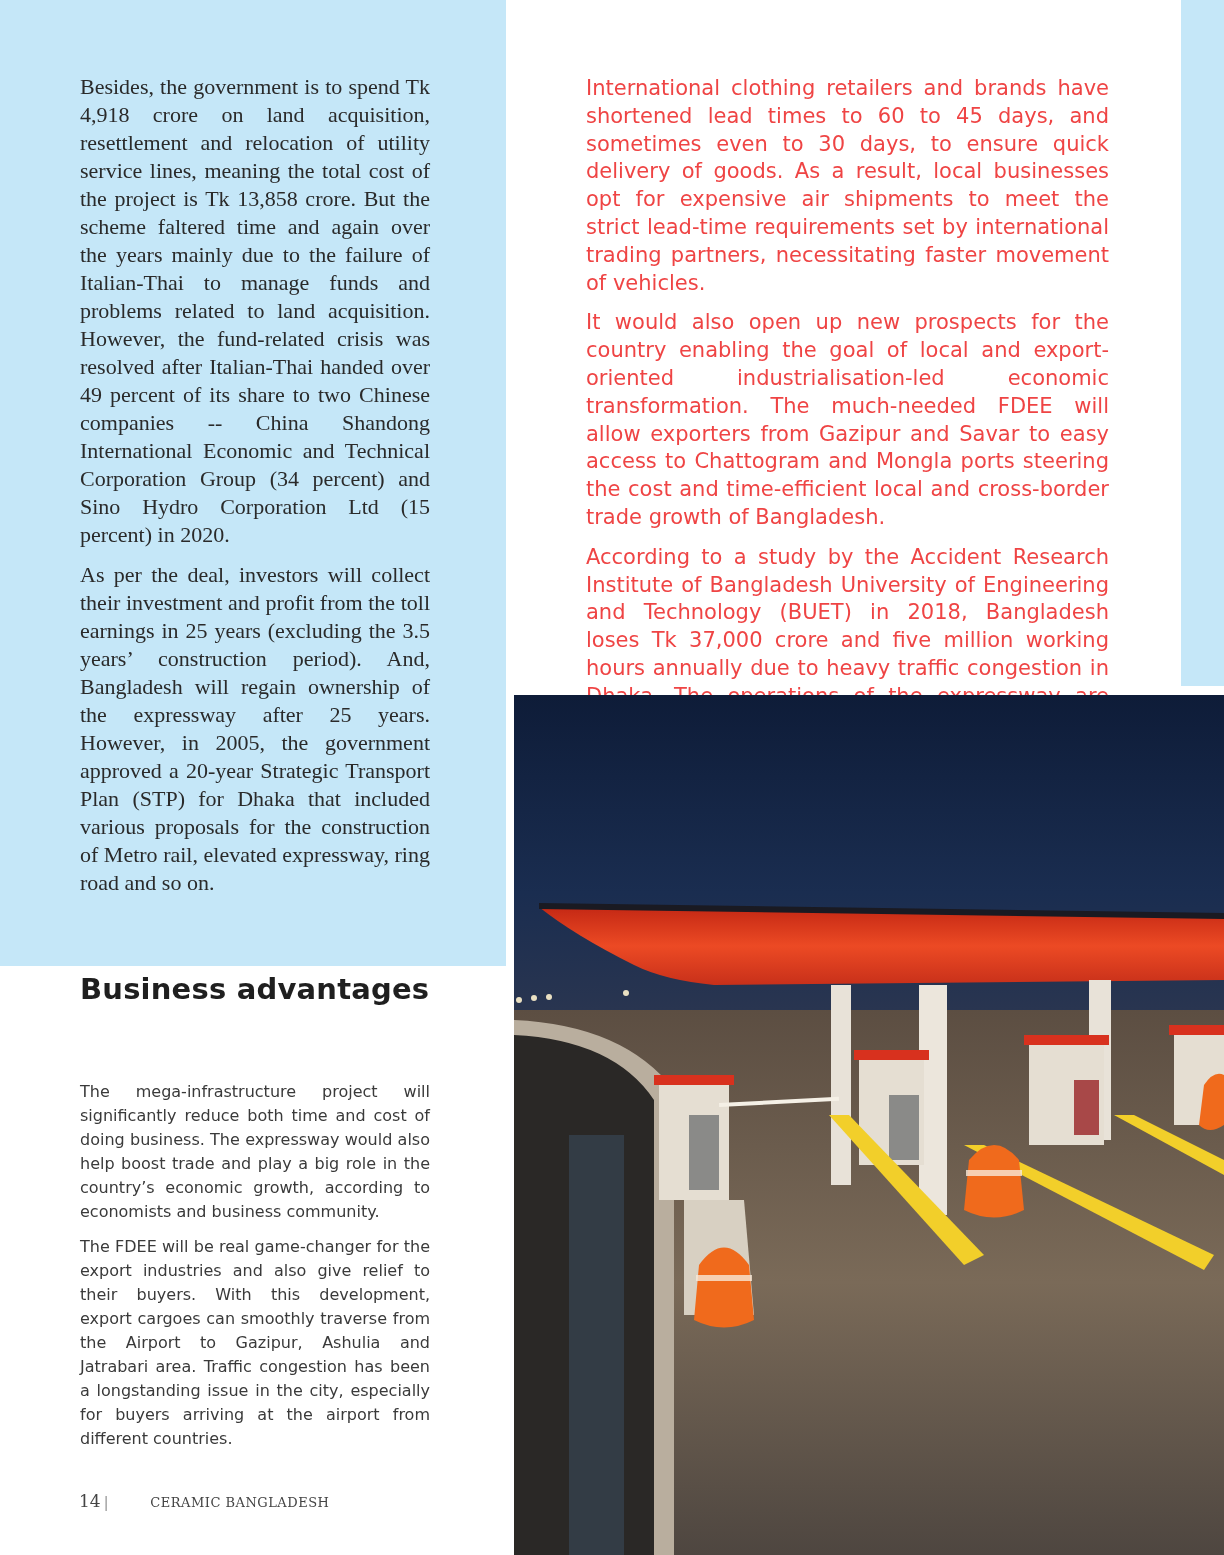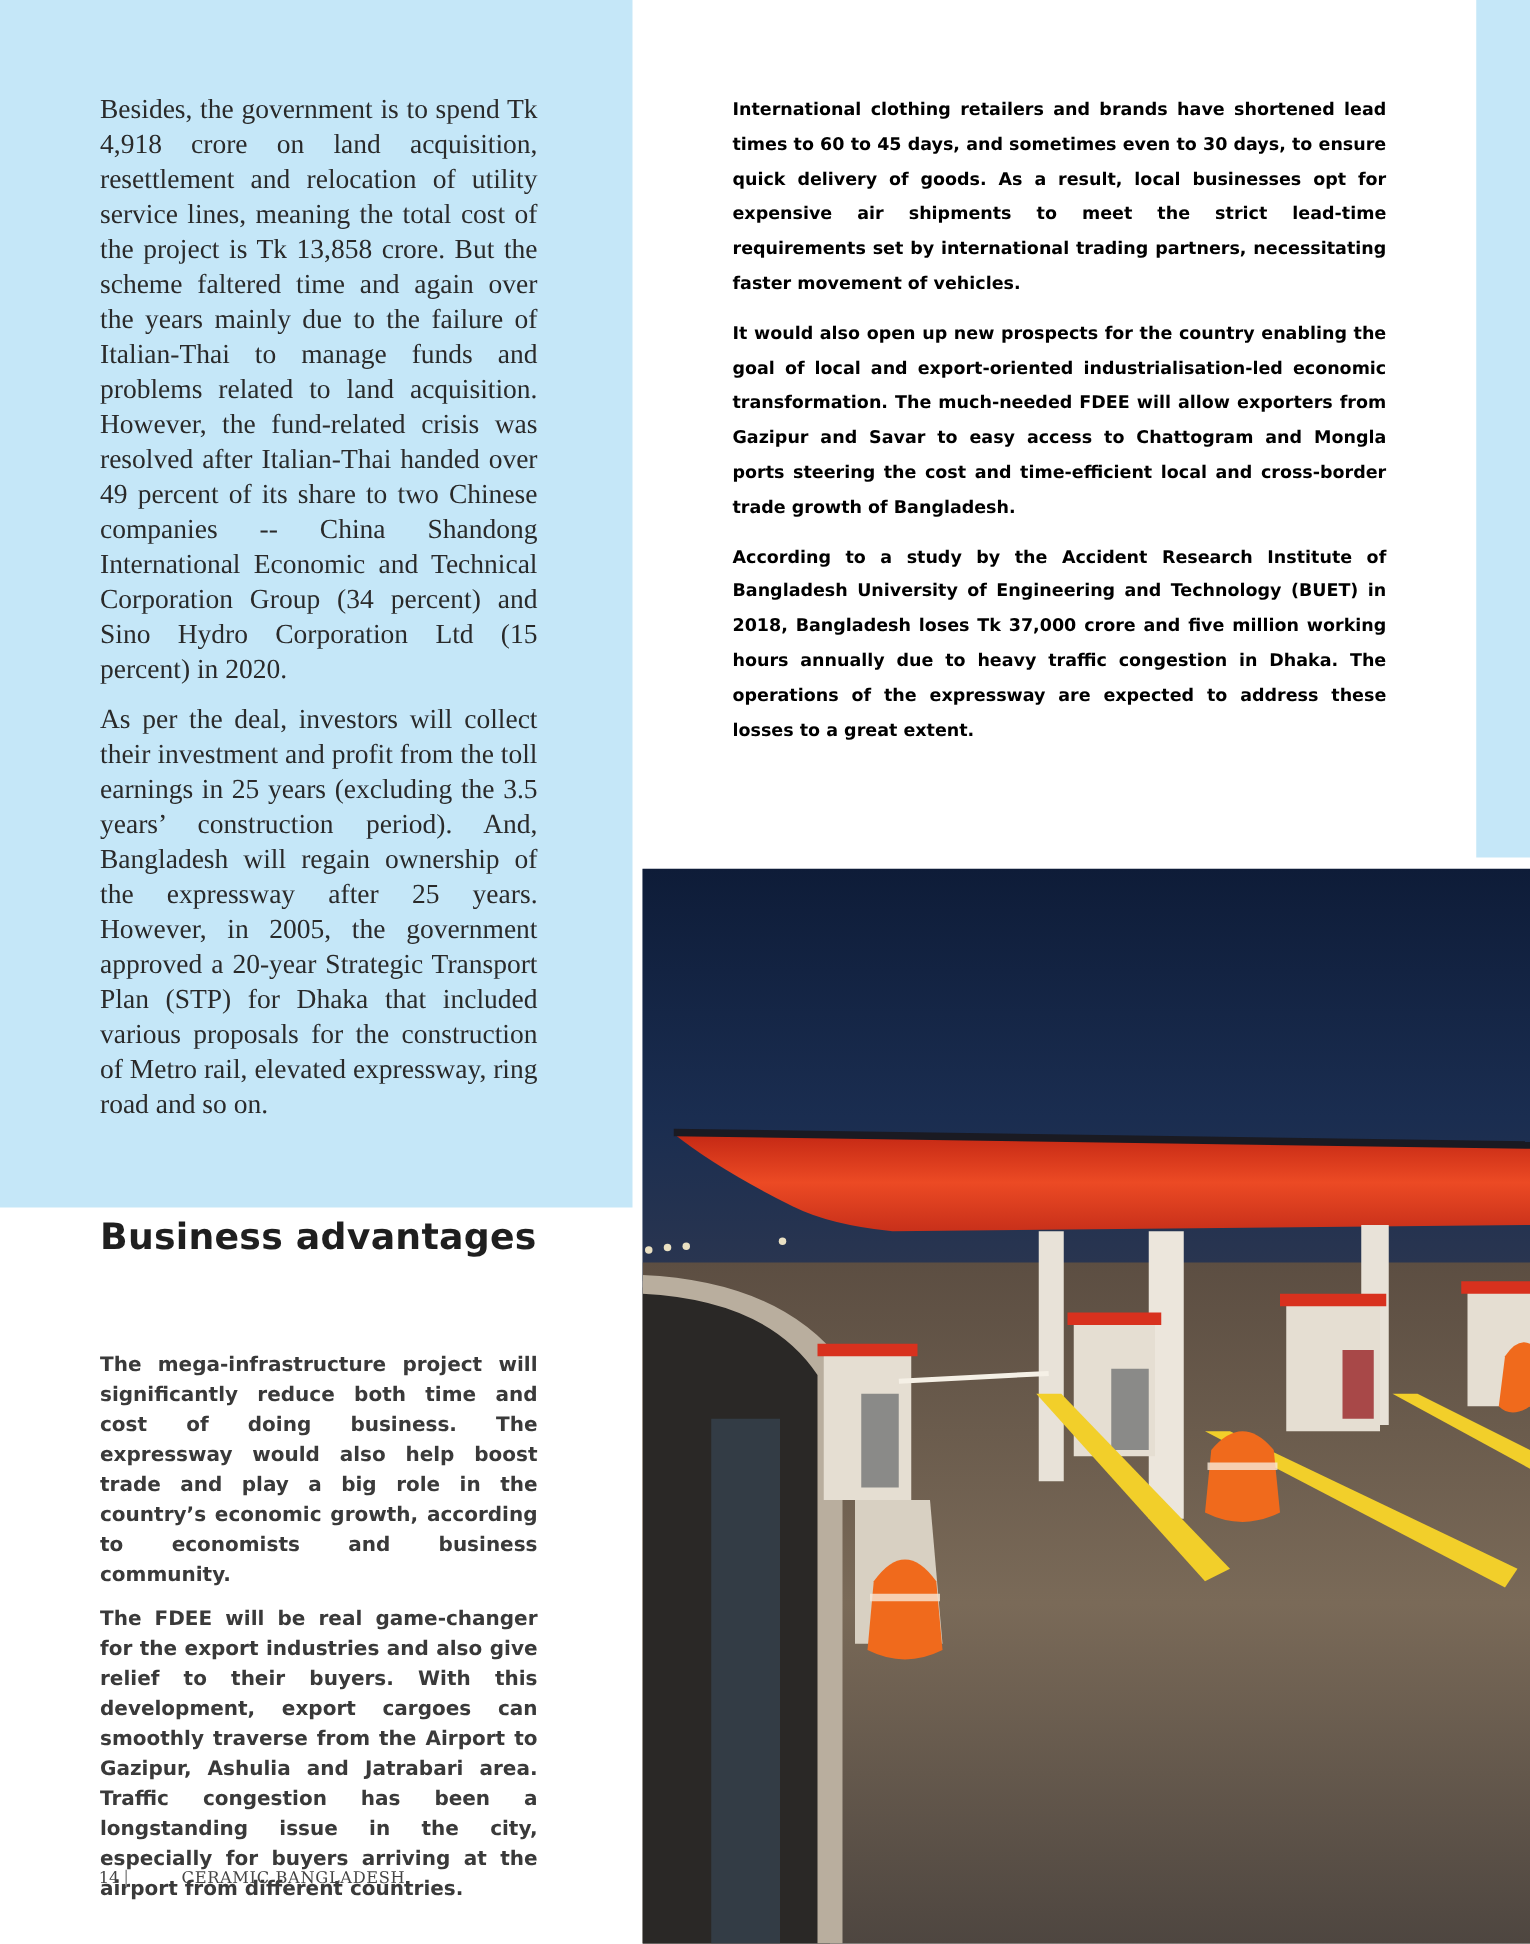--- a/index.html
+++ b/index.html
@@ -6,29 +6,29 @@
   html, body { width: 1224px; height: 1555px; background: #ffffff; overflow: hidden; }
   body { position: relative; font-family: "DejaVu Sans", sans-serif; }
 
   .bg-left { position: absolute; left: 0; top: 0; width: 506px; height: 966px; background: #c5e7f8; }
   .bg-right-strip { position: absolute; left: 1181px; top: 0; width: 43px; height: 686px; background: #c5e7f8; }
 
   .col { position: absolute; color: #2b2b2b; text-align: justify; }
   .col p { margin-bottom: 12px; }
 
   .col-left { left: 80px; top: 73px; width: 350px; font-size: 22px; line-height: 28px; color: #2a2a2a; font-family: Liberation Serif, serif; }
-  .col-right { left: 586px; top: 75px; width: 523px; font-size: 14px; line-height: 27.8px; color: #000000; font-weight: 700; }
+  .col-right { left: 586px; top: 75px; width: 523px; font-size: 21px; line-height: 27.8px; color: #ef4444; font-weight: 400; }
 
   .section-heading { position: absolute; left: 80px; top: 972px; font-size: 29px; font-weight: bold; color: #1f1f1f; letter-spacing: 0.2px; }
 
-  .col-bottom { left: 80px; top: 1080px; width: 350px; font-size: 16px; line-height: 24px; color: #3a3a3a; font-weight: 700; }
+  .col-bottom { left: 80px; top: 1080px; width: 350px; font-size: 16px; line-height: 24px; color: #3a3a3a; font-weight: 400; }
   .col-bottom p { margin-bottom: 11px; }
 
   .footer { position: absolute; left: 79px; top: 1491px; font-family: "DejaVu Serif", serif; color: #444; }
-  .footer .page-num { font-size: 13px; }
+  .footer .page-num { font-size: 17px; }
   .footer .sep { font-size: 14px; color: #888; margin: 0 3px; }
   .footer .pub { font-size: 13px; letter-spacing: 0.5px; margin-left: 39px; }
 
   
   .photo { position: absolute; left: 514px; top: 695px; width: 710px; height: 860px; overflow: hidden;
            background: linear-gradient(180deg, #0f1e3a 0%, #172a4c 18%, #1d3156 28%, #2a3a55 34%, #3b3b3e 40%, #5a4a3a 48%, #6b5a48 60%, #5d5348 75%, #4a4440 100%); }
   .photo svg { position: absolute; left: 0; top: 0; }
 </style>
 </head>
 <body>

